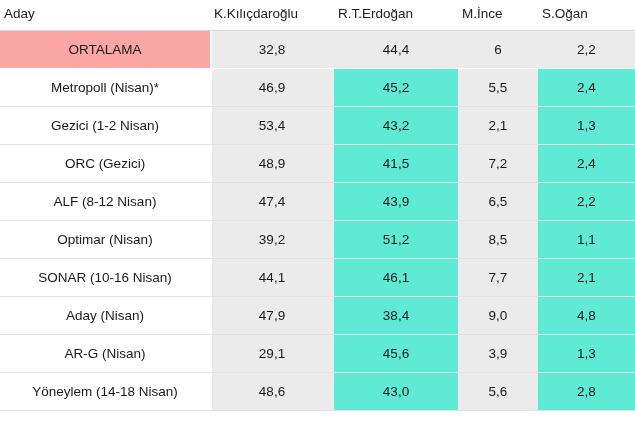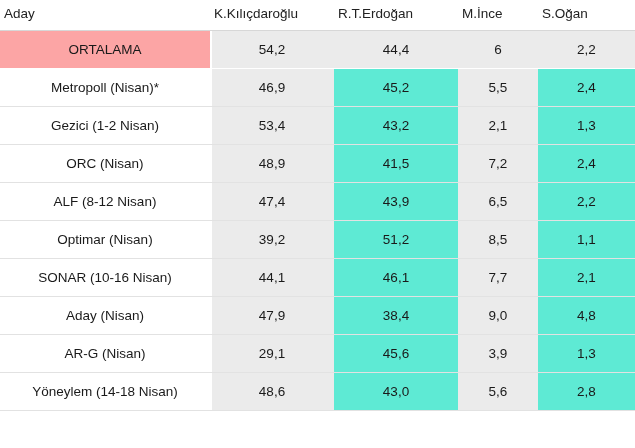--- a/index.html
+++ b/index.html
@@ -85,41 +85,41 @@
       <th>Aday</th>
       <th>K.Kılıçdaroğlu</th>
       <th>R.T.Erdoğan</th>
       <th>M.İnce</th>
       <th>S.Oğan</th>
     </tr>
   </thead>
   <tbody id="tbody">
       <tr class="avg">
         <td class="name">ORTALAMA</td>
-        <td class="val sep-col">54,2</td>
+        <td class="val sep-col">32,8</td>
         <td class="val-alt">44,4</td>
         <td class="val">6</td>
         <td class="val-alt">2,2</td>
       </tr>
       <tr>
         <td class="name">Metropoll (Nisan)*</td>
         <td class="val sep-col">46,9</td>
         <td class="val-alt">45,2</td>
         <td class="val">5,5</td>
         <td class="val-alt">2,4</td>
       </tr>
       <tr>
         <td class="name">Gezici (1-2 Nisan)</td>
         <td class="val sep-col">53,4</td>
         <td class="val-alt">43,2</td>
         <td class="val">2,1</td>
         <td class="val-alt">1,3</td>
       </tr>
       <tr>
-        <td class="name">ORC (Nisan)</td>
+        <td class="name">ORC (Gezici)</td>
         <td class="val sep-col">48,9</td>
         <td class="val-alt">41,5</td>
         <td class="val">7,2</td>
         <td class="val-alt">2,4</td>
       </tr>
       <tr>
         <td class="name">ALF (8-12 Nisan)</td>
         <td class="val sep-col">47,4</td>
         <td class="val-alt">43,9</td>
         <td class="val">6,5</td>

